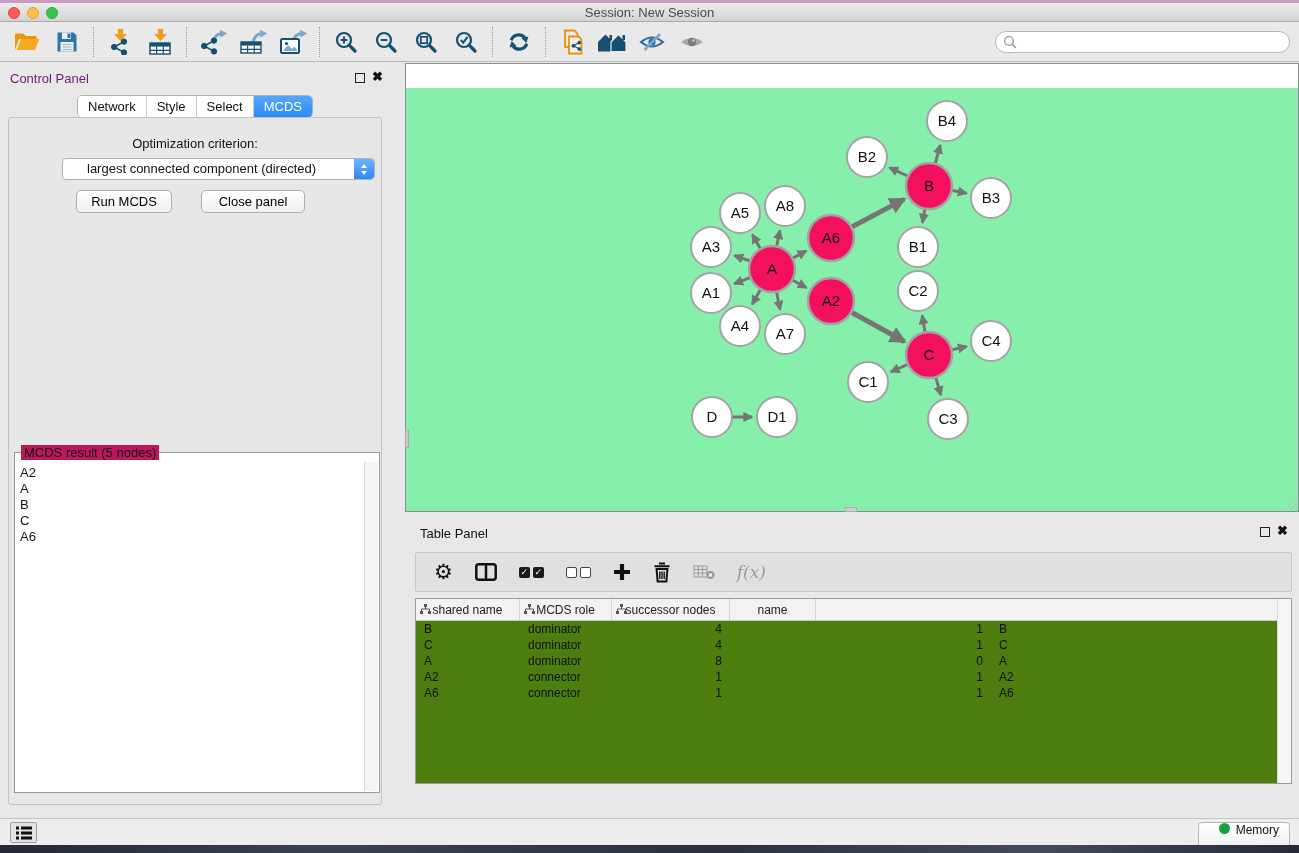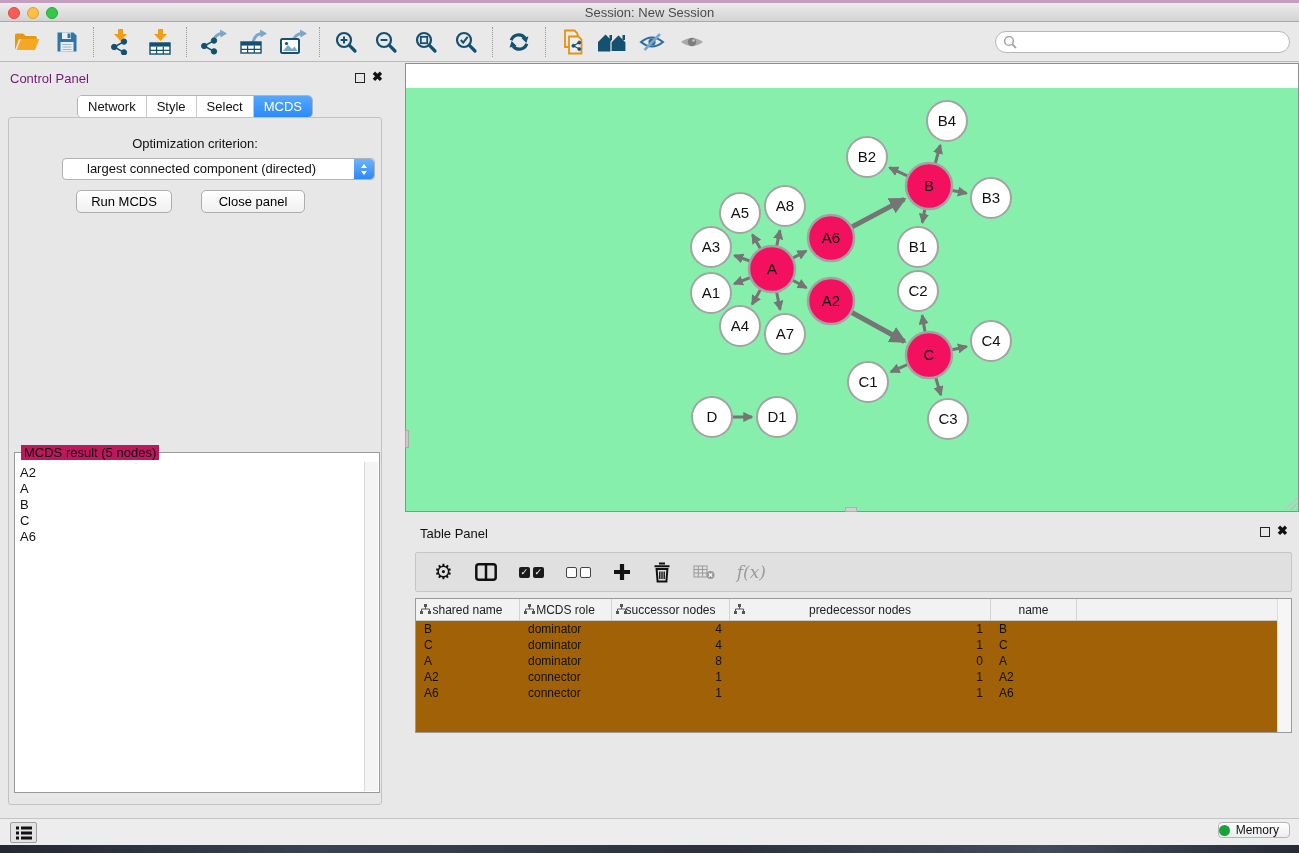--- a/index.html
+++ b/index.html
@@ -83,40 +83,40 @@
     background:#e0e0e0; border:1px solid #c6c6c6; border-radius:2px;
     display:flex; align-items:center; gap:22px; padding-left:18px; }
   .tp-ico { display:flex; align-items:center; justify-content:center; }
   .gear-glyph { font-size:21px; color:#111; line-height:20px; }
   .chk-pair { display:flex; gap:3px; }
   .chk { width:11px; height:11px; border-radius:2px; background:#1a1a1a; color:#fff; font-size:9px;
     display:flex; align-items:center; justify-content:center; line-height:1; }
   .unchk { width:11px; height:11px; border-radius:2px; background:#fff; border:1.5px solid #444; }
   .fx { font-family:"DejaVu Serif", serif; font-style:italic; font-size:17px; color:#9a9a9a; }
 
-  .dtable { position:absolute; left:10px; top:79px; width:877px; height:135px; background:#a16207; border:1px solid #9a9a9a; }
+  .dtable { position:absolute; left:10px; top:79px; width:877px; height:186px; background:#4d7c0f; border:1px solid #9a9a9a; }
   .thead { position:absolute; left:0; top:0; right:14px; height:22px; background:#f2f2f2; border-bottom:1px solid #c9c9c9; display:flex; }
   .th { position:relative; height:100%; border-right:1px solid #d2d2d2; display:flex; align-items:center; justify-content:center; font-size:12px; color:#222; }
   .th .tree-ico { position:absolute; left:4px; top:5px; }
   .tbody { position:absolute; left:0; top:22px; right:14px; bottom:0; }
   .trow { display:flex; height:16px; }
   .td { font-size:12px; line-height:16px; padding:0 8px; overflow:hidden; white-space:nowrap; }
   .td.num { text-align:right; }
   .dt-scroll { position:absolute; right:0; top:0; bottom:0; width:14px; background:#f6f6f6; border-left:1px solid #ddd; }
 
   #table-tabs { position:absolute; top:271px; left:50%; transform:translateX(-50%); }
 
   
   .statusbar { position:absolute; left:0; top:818px; width:1299px; height:27px;
     background:#ededed; border-top:1px solid #c4c4c4; }
   .list-btn { position:absolute; left:10px; top:3px; width:27px; height:21px; background:#e3e3e3;
     border:1px solid #9f9f9f; border-radius:2px; display:flex; align-items:center; justify-content:center; }
-  .memory-btn { position:absolute; right:9px; top:3px; height:16px; padding:0 10px 0 0;
+  .memory-btn { position:absolute; right:9px; top:3px; height:31px; padding:0 10px 0 20px;
     background:linear-gradient(#ffffff,#ededed); border:1px solid #b5b5b5; border-radius:4px;
-    display:flex; align-items:center; gap:6px; font-size:12px; font-family:"Liberation Sans",sans-serif; }
+    display:flex; gap:6px; font-size:12px; font-family:"Liberation Sans",sans-serif; }
   .mem-dot { width:11px; height:11px; border-radius:50%; background:#17a33c; }
   .desktop-strip { position:absolute; left:0; top:845px; width:1299px; height:8px;
     background:linear-gradient(90deg,#232832,#3a4152 25%,#2b303c 55%,#434a5c 80%,#262b36); }
 </style>
 </head>
 <body>
 
 <div class="titlebar">
   <div class="lights">
     <span class="light red"></span>
@@ -501,29 +501,20 @@
         </div>
         <div class="th" style="width: 118px;">
           <svg class="tree-ico" width="11" height="11" viewBox="0 0 11 11">
             <rect x="4" y="0" width="3" height="3" fill="#555"></rect>
             <rect x="0" y="7" width="3" height="3" fill="#555"></rect>
             <rect x="8" y="7" width="3" height="3" fill="#555"></rect>
             <path d="M5.5 3 v2 M1.5 7 V5 h8 v2" stroke="#555" fill="none"></path>
           </svg>
           <span>successor nodes</span>
         </div>
-        <div class="th" style="width: 261px;">
-          <svg class="tree-ico" width="11" height="11" viewBox="0 0 11 11">
-            <rect x="4" y="0" width="3" height="3" fill="#555"></rect>
-            <rect x="0" y="7" width="3" height="3" fill="#555"></rect>
-            <rect x="8" y="7" width="3" height="3" fill="#555"></rect>
-            <path d="M5.5 3 v2 M1.5 7 V5 h8 v2" stroke="#555" fill="none"></path>
-          </svg>
-          <span>predecessor nodes</span>
-        </div>
         <div class="th" style="width: 86px;">
           <span>name</span>
         </div>
       </div>
     <div class="tbody" id="table-body">
         <div class="trow">
           <div class="td" style="width: 104px;">B</div>
           <div class="td" style="width: 92px;">dominator</div>
           <div class="td num" style="width: 118px;">4</div>
           <div class="td num" style="width: 261px;">1</div>

